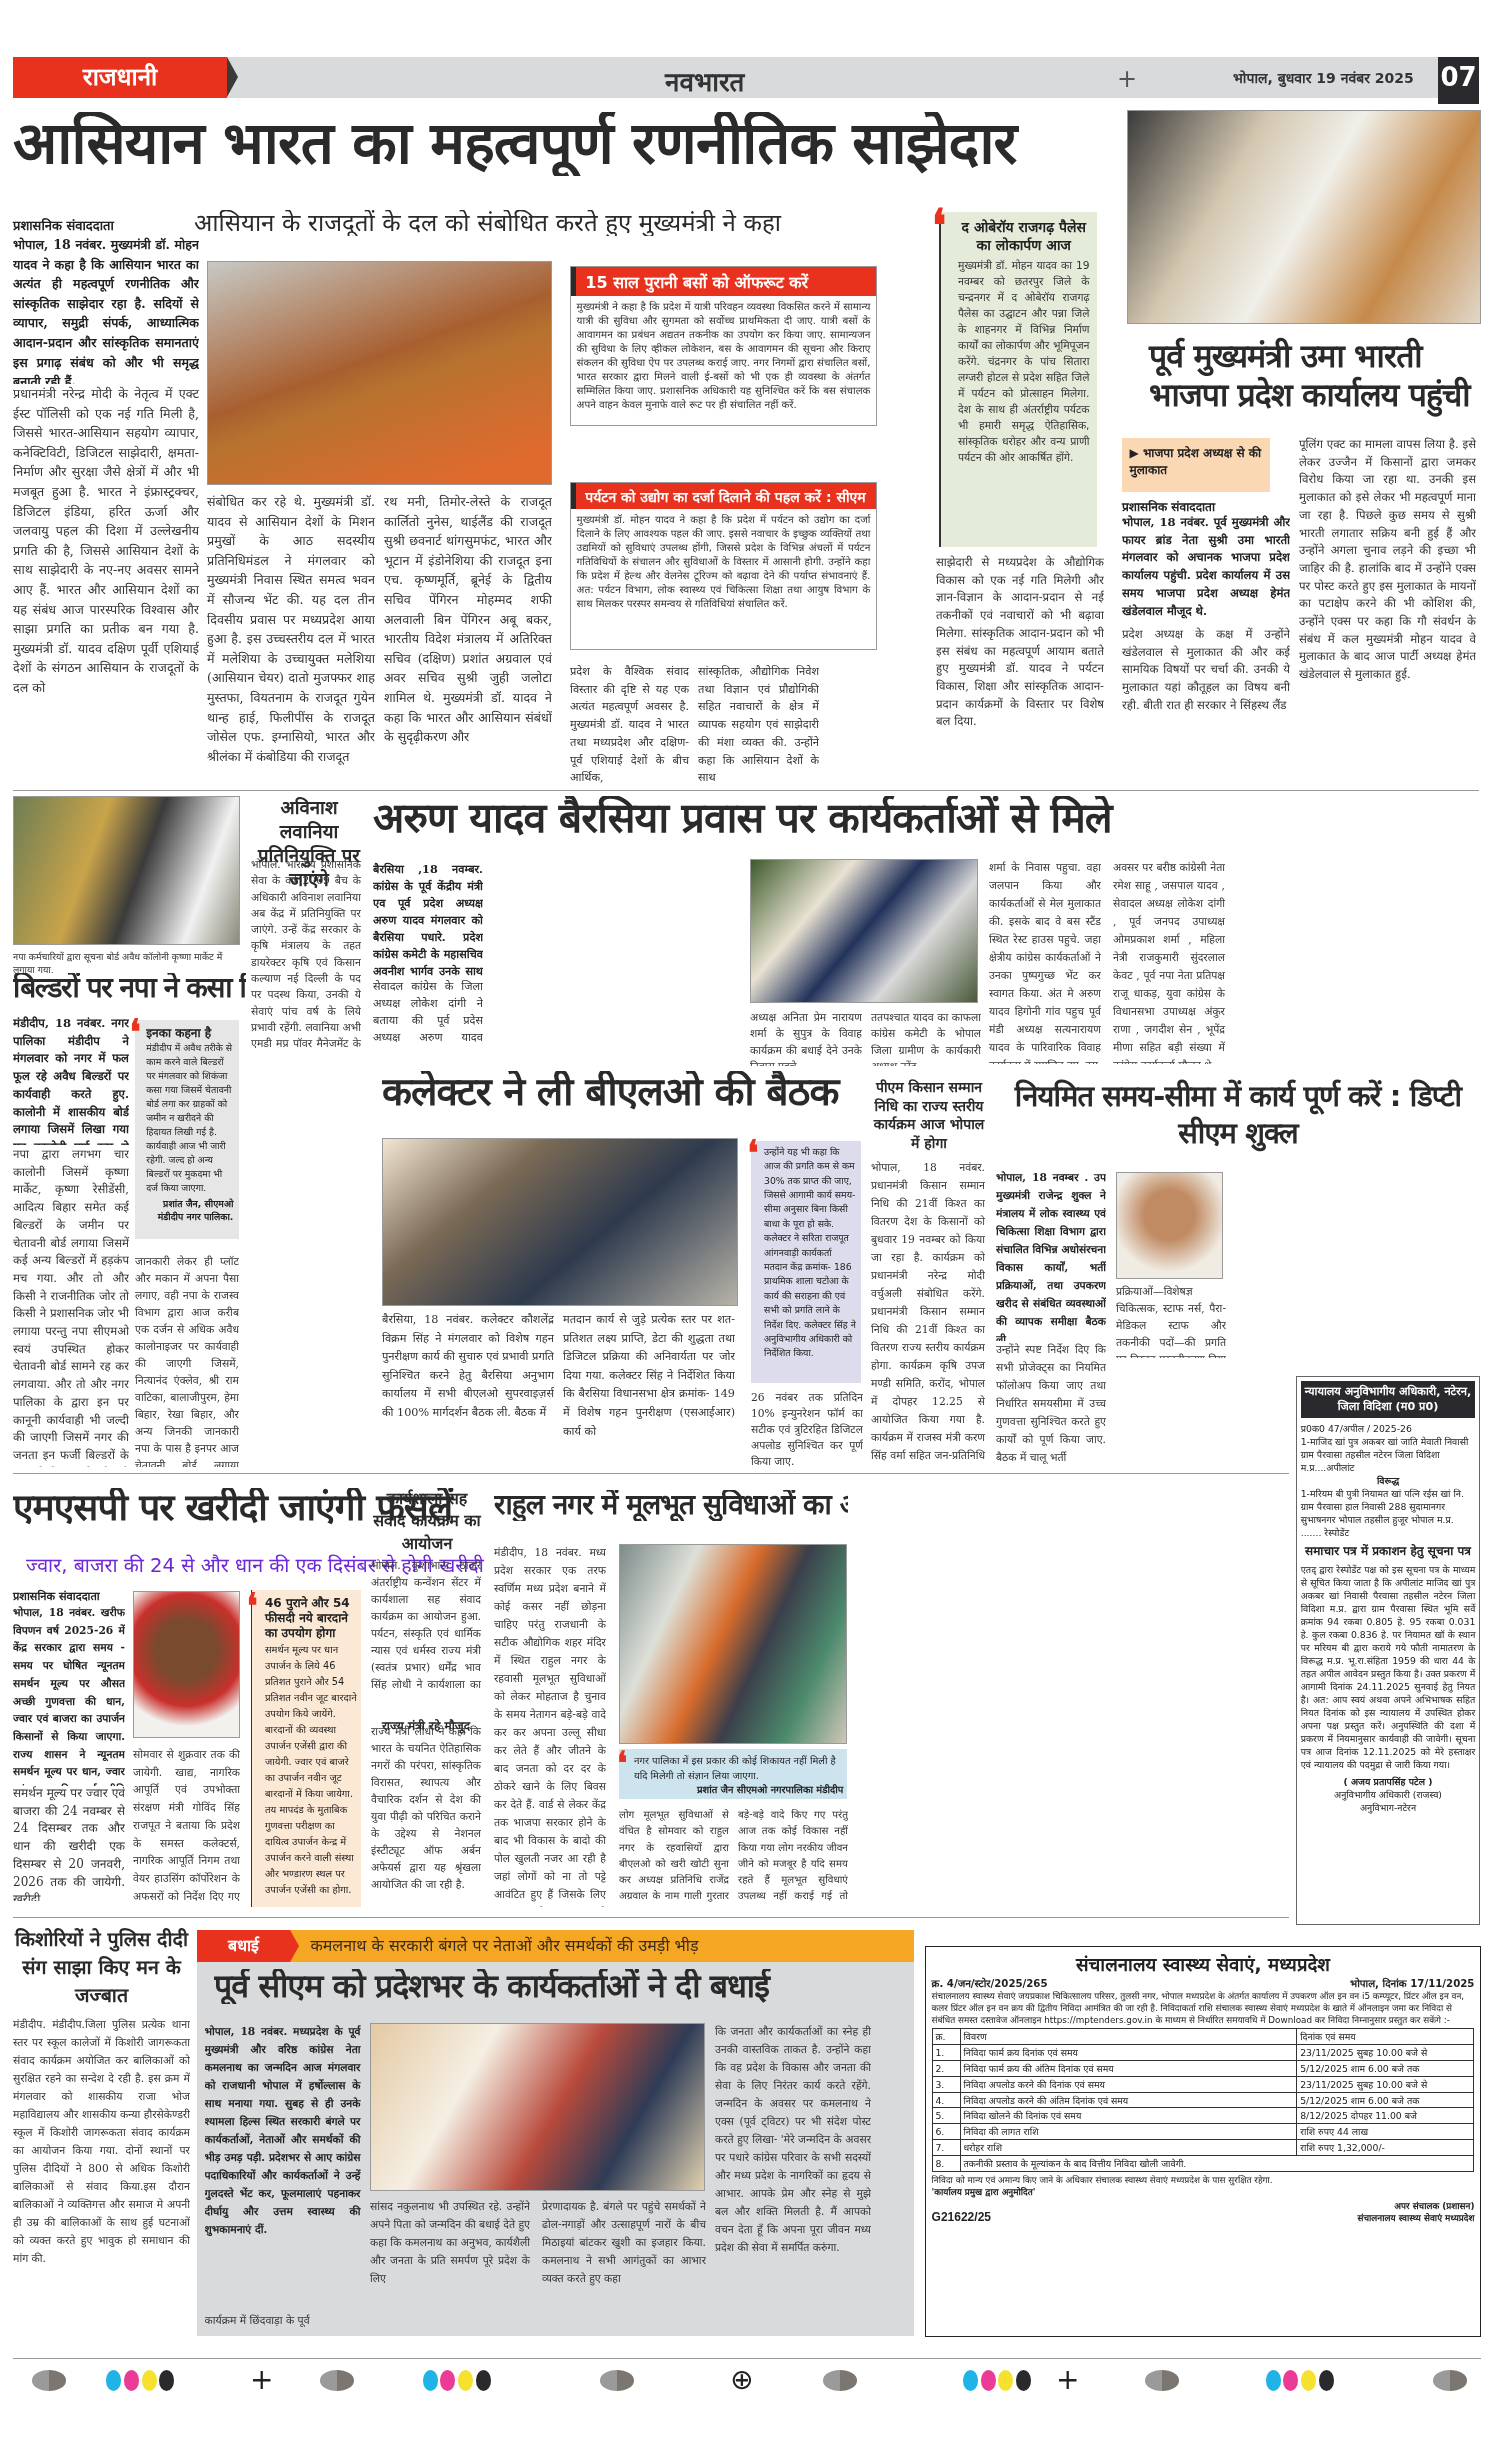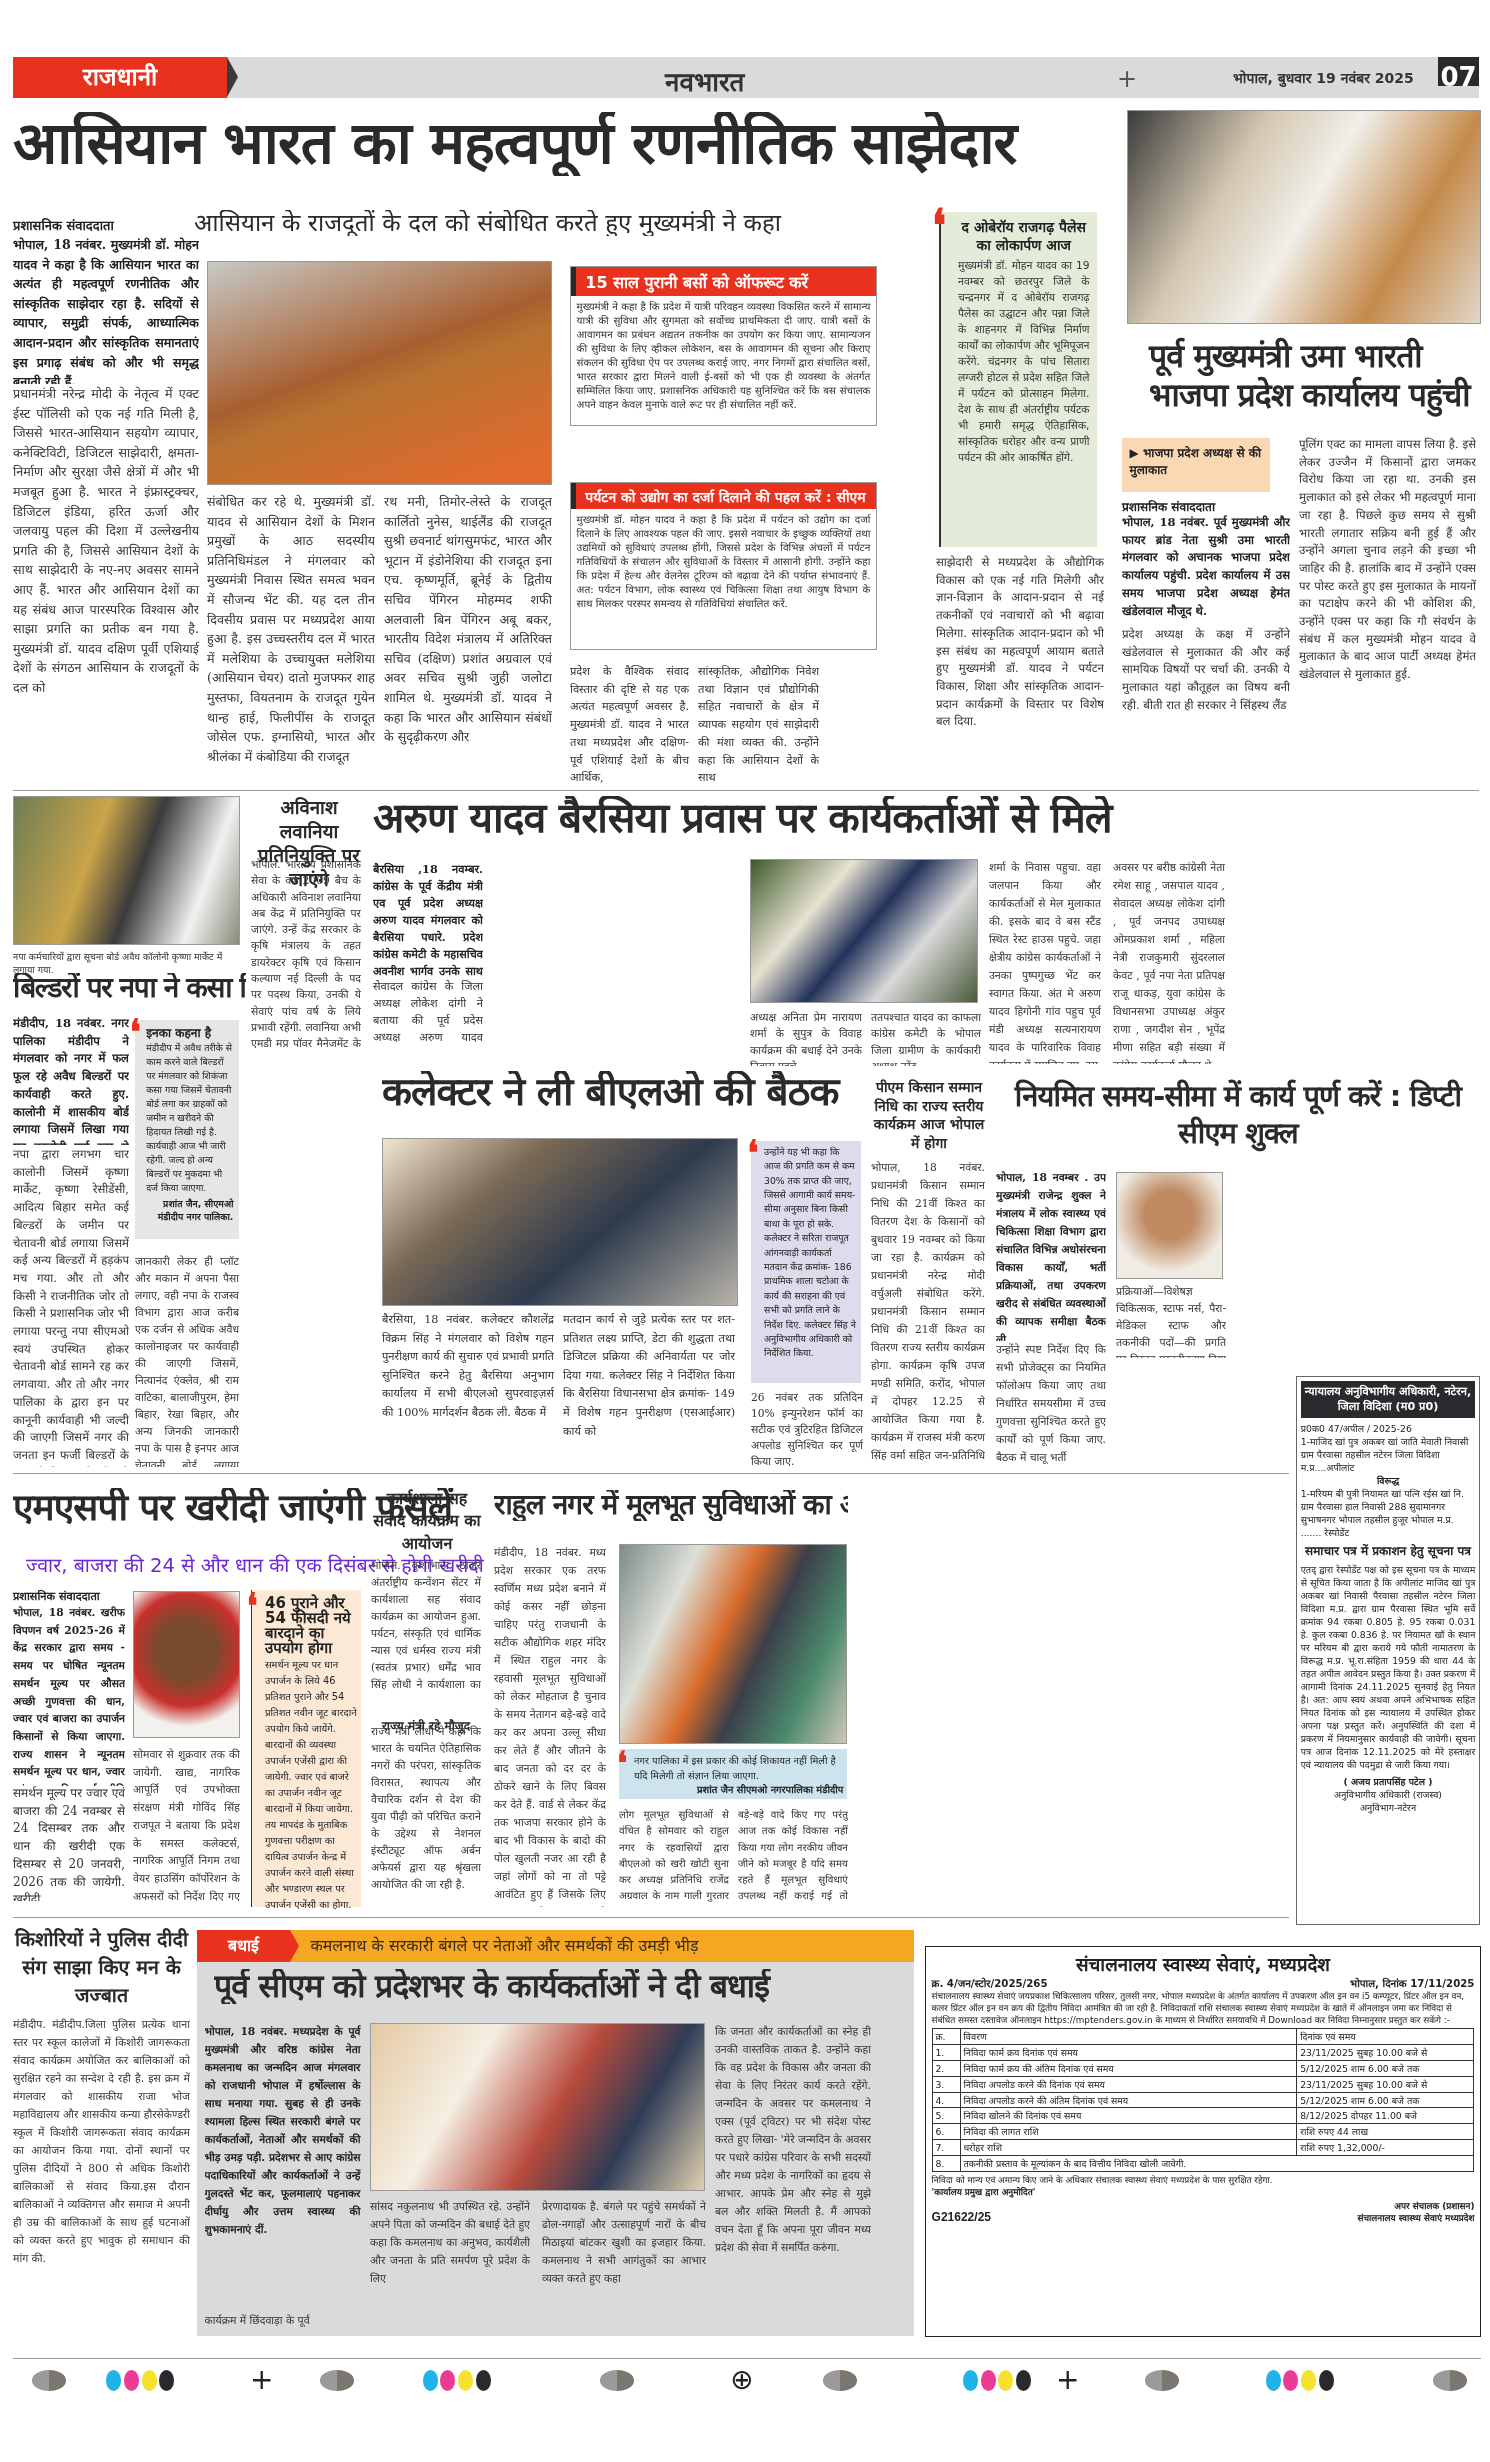--- a/index.html
+++ b/index.html
@@ -18,21 +18,21 @@
 <body>
 
 <div class="abs" style="left:13px;top:57px;width:1466px;height:41px;background:#d9dadb;">
   <div class="abs redbar" style="left:0;top:0;width:214px;height:41px;font-size:24px;line-height:41px;text-align:center;">
     <span>राजधानी</span>
   </div>
   <div class="abs" style="left:214px;top:0;width:0;height:0;border-top:20.5px solid transparent;border-bottom:20.5px solid transparent;border-left:11.2px solid #3a3a3a;"></div>
   <div class="abs" style="left:652px;top:5.6px;font-size:26px;font-weight:bold;color:#333;">नवभारत</div>
   <div class="abs" style="left:1104px;top:7.5px;font-size:24px;color:#555;">+</div>
   <div class="abs" style="left:1220px;top:11.2px;font-size:14px;font-weight:bold;color:#333;">भोपाल, बुधवार 19 नवंबर 2025</div>
-  <div class="abs" style="left:1425px;top:0;width:41px;height:29px;background:#2a2a2e;color:#fff;font-size:26px;font-weight:bold;text-align:center;line-height:41px;">07</div>
+  <div class="abs" style="left:1425px;top:0;width:41px;height:47px;background:#2a2a2e;color:#fff;font-size:26px;font-weight:bold;text-align:center;line-height:41px;">07</div>
 </div>
 
 <div class="abs hl" style="left:13px;top:112px;width:1099px;font-size:58px;white-space:nowrap;overflow:hidden;">आसियान भारत का महत्वपूर्ण रणनीतिक साझेदार</div>
 <div class="abs photo" style="left:1127px;top:110px;width:354px;height:214px;background:linear-gradient(120deg,#3b3b3b,#d4c7b0 30%,#f0efe9 50%,#c58a4b 75%,#e0d7c9);"></div>
 <div class="abs" style="left:13px;top:216px;font-size:13px;font-weight:bold;">प्रशासनिक संवाददाता</div>
 <div class="abs body-text bold" style="left:13px;top:235px;width:186px;height:149px;overflow:hidden;font-weight:bold;">भोपाल, 18 नवंबर. मुख्यमंत्री डॉ. मोहन यादव ने कहा है कि आसियान भारत का अत्यंत ही महत्वपूर्ण रणनीतिक और सांस्कृतिक साझेदार रहा है. सदियों से व्यापार, समुद्री संपर्क, आध्यात्मिक आदान-प्रदान और सांस्कृतिक समानताएं इस प्रगाढ़ संबंध को और भी समृद्ध बनाती रही हैं.</div>
 <div class="abs body-text" style="left:13px;top:384px;width:186px;height:400px;overflow:hidden;">प्रधानमंत्री नरेन्द्र मोदी के नेतृत्व में एक्ट ईस्ट पॉलिसी को एक नई गति मिली है, जिससे भारत-आसियान सहयोग व्यापार, कनेक्टिविटी, डिजिटल साझेदारी, क्षमता-निर्माण और सुरक्षा जैसे क्षेत्रों में और भी मजबूत हुआ है. भारत ने इंफ्रास्ट्रक्चर, डिजिटल इंडिया, हरित ऊर्जा और जलवायु पहल की दिशा में उल्लेखनीय प्रगति की है, जिससे आसियान देशों के साथ साझेदारी के नए-नए अवसर सामने आए हैं. भारत और आसियान देशों का यह संबंध आज पारस्परिक विश्वास और साझा प्रगति का प्रतीक बन गया है. मुख्यमंत्री डॉ. यादव दक्षिण पूर्वी एशियाई देशों के संगठन आसियान के राजदूतों के दल को</div>
 <div class="abs hl" style="left:194px;top:210px;width:726px;font-size:24px;font-weight:normal;white-space:nowrap;overflow:hidden;letter-spacing:0;">आसियान के राजदूतों के दल को संबोधित करते हुए मुख्यमंत्री ने कहा</div>
 <div class="abs photo" style="left:207px;top:261px;width:345px;height:224px;background:linear-gradient(160deg,#c7c9c5,#a85f30 45%,#b8722f 55%,#e06a2e 90%);"></div>
 <div class="abs body-text" style="left:207px;top:492px;width:168px;height:289px;overflow:hidden;">संबोधित कर रहे थे. मुख्यमंत्री डॉ. यादव से आसियान देशों के मिशन प्रमुखों के आठ सदस्यीय प्रतिनिधिमंडल ने मंगलवार को मुख्यमंत्री निवास स्थित समत्व भवन में सौजन्य भेंट की. यह दल तीन दिवसीय प्रवास पर मध्यप्रदेश आया हुआ है. इस उच्चस्तरीय दल में भारत में मलेशिया के उच्चायुक्त मलेशिया (आसियान चेयर) दातो मुजफ्फर शाह मुस्तफा, वियतनाम के राजदूत गुयेन थान्ह हाई, फिलीपींस के राजदूत जोसेल एफ. इग्नासियो, भारत और श्रीलंका में कंबोडिया की राजदूत</div>
@@ -128,21 +128,21 @@
 
 <div class="abs hl" style="left:13px;top:1488px;width:540px;font-size:37px;white-space:nowrap;overflow:hidden;">एमएसपी पर खरीदी जाएंगी फसलें</div>
 <div class="abs" style="left:26px;top:1551px;width:522px;font-size:19.6px;color:#6d28d9;white-space:nowrap;overflow:hidden;">ज्वार, बाजरा की 24 से और धान की एक दिसंबर से होगी खरीदी</div>
 <div class="abs" style="left:13px;top:1588px;font-size:11.2px;font-weight:bold;">प्रशासनिक संवाददाता</div>
 <div class="abs body-text bold" style="left:13px;top:1604px;width:112px;height:182px;overflow:hidden;font-size:10.7px;line-height:17.7px;font-weight:bold;">भोपाल, 18 नवंबर. खरीफ विपणन वर्ष 2025-26 में केंद्र सरकार द्वारा समय - समय पर घोषित न्यूनतम समर्थन मूल्य पर औसत अच्छी गुणवत्ता की धान, ज्वार एवं बाजरा का उपार्जन किसानों से किया जाएगा. राज्य शासन ने न्यूनतम समर्थन मूल्य पर धान, ज्वार एवं बाजरा की उपार्जन नीति घोषित कर दी है.</div>
 <div class="abs body-text" style="left:13px;top:1785px;width:112px;height:116px;overflow:hidden;font-size:12px;line-height:17.7px;">समर्थन मूल्य पर ज्वार एवं बाजरा की 24 नवम्बर से 24 दिसम्बर तक और धान की खरीदी एक दिसम्बर से 20 जनवरी, 2026 तक की जायेगी. खरीदी</div>
 <div class="abs photo" style="left:133px;top:1591px;width:107px;height:147px;background:radial-gradient(circle at 50% 40%,#7a4a2e 30%,#c9302c 55%,#f3f1ed 75%);"></div>
 <div class="abs body-text" style="left:133px;top:1746px;width:107px;height:158px;overflow:hidden;font-size:10.7px;line-height:17.7px;">सोमवार से शुक्रवार तक की जायेगी. खाद्य, नागरिक आपूर्ति एवं उपभोक्ता संरक्षण मंत्री गोविंद सिंह राजपूत ने बताया कि प्रदेश के समस्त कलेक्टर्स, नागरिक आपूर्ति निगम तथा वेयर हाउसिंग कॉर्पोरेशन के अफसरों को निर्देश दिए गए हैं कि उपार्जन नीति का अक्षरश: पालन सुनिश्चित कराएं.</div>
 <div class="abs" style="left:251px;top:1590px;width:110px;height:317px;background:#fbe9d6;padding:5.6px 3.7px 3.7px 13px;border-left:0.9px solid #333;">
   <span class="abs quote-mark" style="left:-5.6px;top:-1.9px;font-size:35px;">❛</span>
-  <div style="font-size:15px;font-weight:bold;line-height:15px;">46 पुराने और 54 फीसदी नये बारदाने का उपयोग होगा</div>
+  <div style="font-size:12px;font-weight:bold;line-height:15px;">46 पुराने और 54 फीसदी नये बारदाने का उपयोग होगा</div>
   <div style="font-size:9.8px;line-height:16px;margin-top:1.9px;">समर्थन मूल्य पर धान उपार्जन के लिये 46 प्रतिशत पुराने और 54 प्रतिशत नवीन जूट बारदाने उपयोग किये जायेंगे. बारदानों की व्यवस्था उपार्जन एजेंसी द्वारा की जायेगी. ज्वार एवं बाजरे का उपार्जन नवीन जूट बारदानों में किया जायेगा. तय मापदंड के मुताबिक गुणवत्ता परीक्षण का दायित्व उपार्जन केन्द्र में उपार्जन करने वाली संस्था और भण्डारण स्थल पर उपार्जन एजेंसी का होगा.</div>
 </div>
 
 <div class="abs hl" style="left:371px;top:1488px;width:112px;font-size:16px;line-height:22.4px;text-align:center;letter-spacing:0;">कार्यशाला सह संवाद कार्यक्रम का आयोजन</div>
 <div class="abs body-text" style="left:371px;top:1557px;width:110px;height:135px;overflow:hidden;font-size:10.7px;line-height:17px;">भोपाल. कुशाभाऊ ठाकरे अंतर्राष्ट्रीय कन्वेंशन सेंटर में कार्यशाला सह संवाद कार्यक्रम का आयोजन हुआ. पर्यटन, संस्कृति एवं धार्मिक न्यास एवं धर्मस्व राज्य मंत्री (स्वतंत्र प्रभार) धर्मेंद्र भाव सिंह लोधी ने कार्यशाला का शुभारंभ किया.</div>
 <div class="abs hl" style="left:371px;top:1700px;width:110px;font-size:12px;text-align:center;letter-spacing:0;margin-top:20px;">राज्य मंत्री रहे मौजूद</div>
 <div class="abs body-text" style="left:371px;top:1723px;width:110px;height:177px;overflow:hidden;font-size:10.7px;line-height:17px;">राज्य मंत्री लोधी ने कहा कि भारत के चयनित ऐतिहासिक नगरों की परंपरा, सांस्कृतिक विरासत, स्थापत्य और वैचारिक दर्शन से देश की युवा पीढ़ी को परिचित कराने के उद्देश्य से नेशनल इंस्टीट्यूट ऑफ अर्बन अफेयर्स द्वारा यह श्रृंखला आयोजित की जा रही है.</div>
 
 <div class="abs hl" style="left:494px;top:1490px;width:354px;font-size:28px;white-space:nowrap;overflow:hidden;">राहुल नगर में मूलभूत सुविधाओं का अभाव</div>
 <div class="abs body-text" style="left:494px;top:1544px;width:112px;height:363px;overflow:hidden;font-size:10.7px;line-height:18px;">मंडीदीप, 18 नवंबर. मध्य प्रदेश सरकार एक तरफ स्वर्णिम मध्य प्रदेश बनाने में कोई कसर नहीं छोड़ना चाहिए परंतु राजधानी के सटीक औद्योगिक शहर मंदिर में स्थित राहुल नगर के रहवासी मूलभूत सुविधाओं को लेकर मोहताज है चुनाव के समय नेतागन बड़े-बड़े वादे कर कर अपना उल्लू सीधा कर लेते हैं और जीतने के बाद जनता को दर दर के ठोकरे खाने के लिए बिवस कर देते हैं. वार्ड से लेकर केंद्र तक भाजपा सरकार होने के बाद भी विकास के बादो की पोल खुलती नजर आ रही है जहां लोगों को ना तो पट्टे आवंटित हुए हैं जिसके लिए हर बार मुर्ख बनाया जाता है और न नाली,पानी सड़क है जिस कारण</div>

